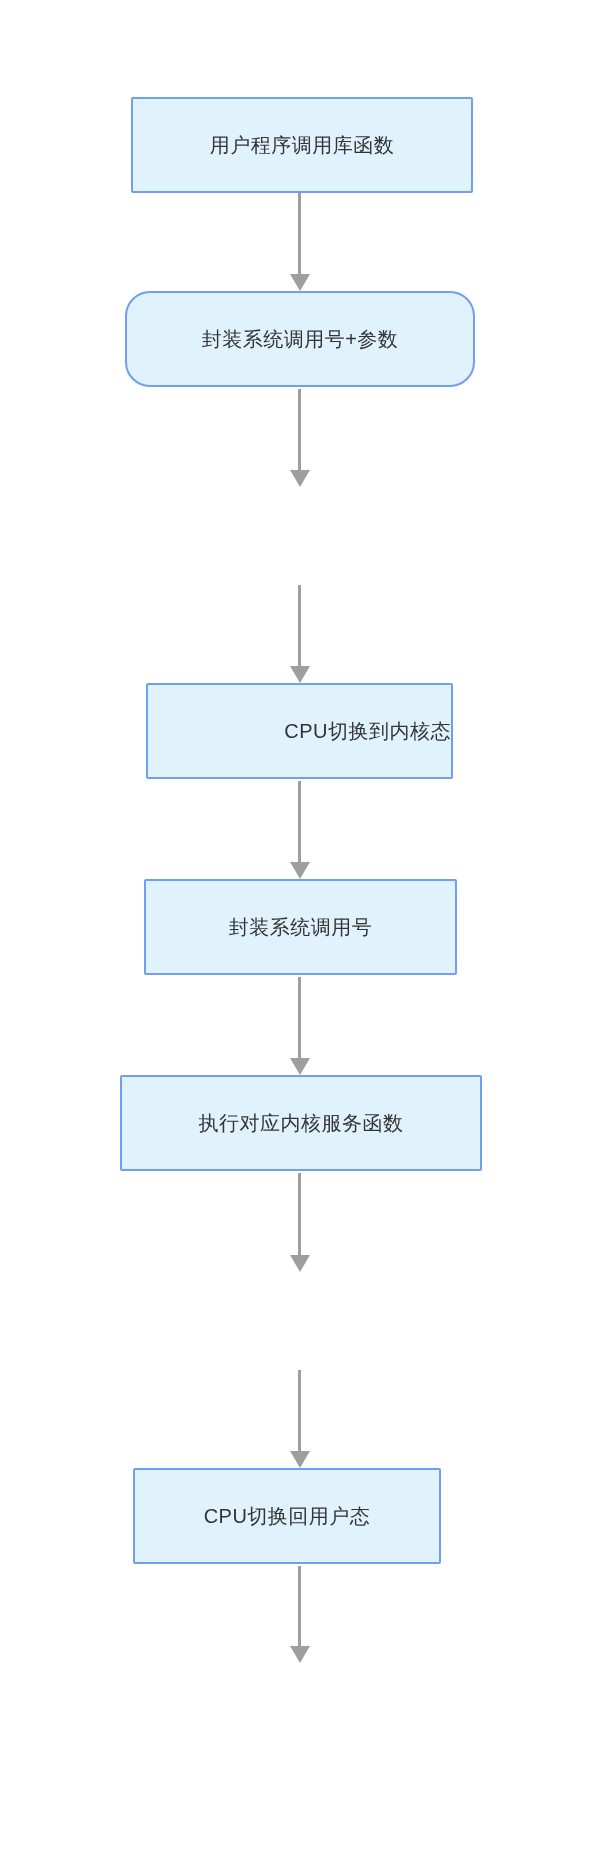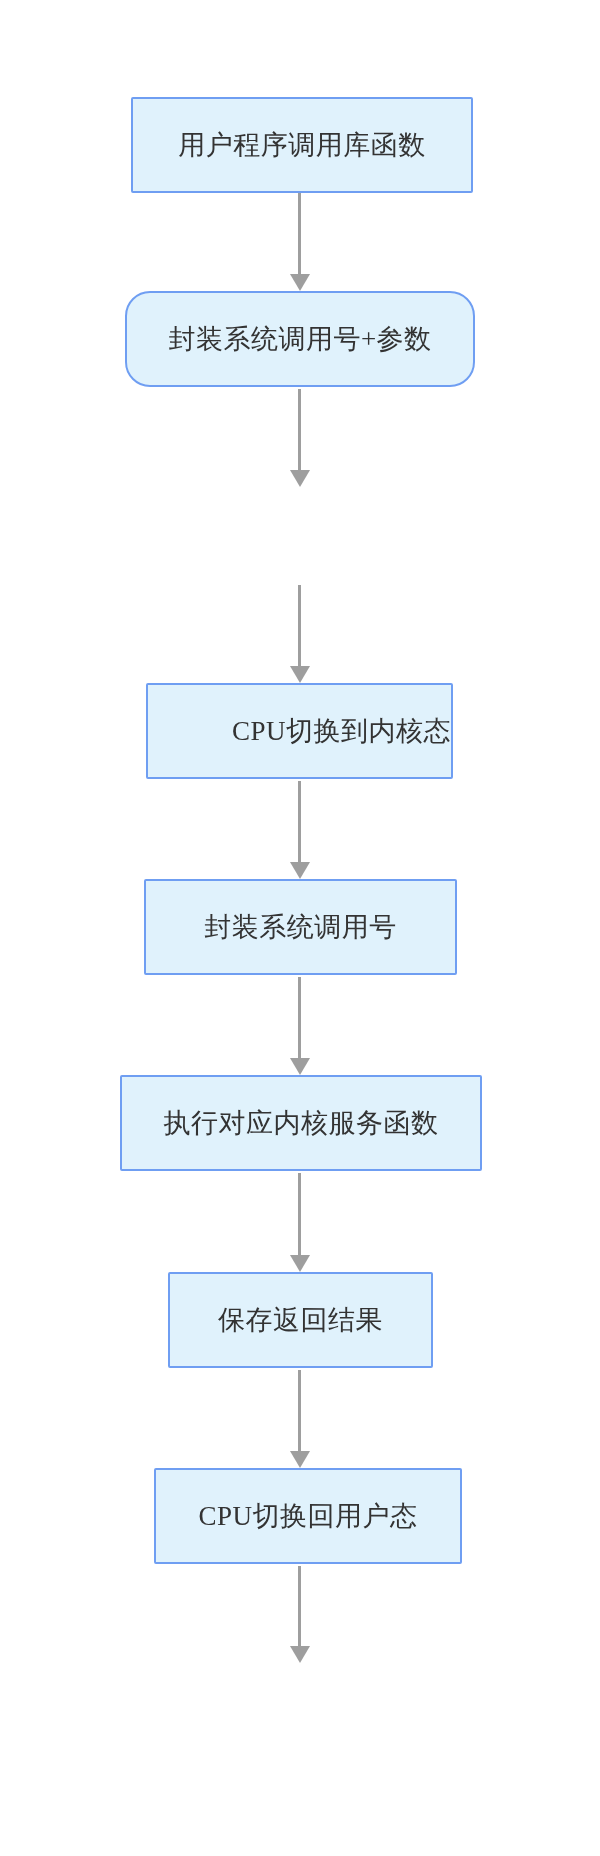--- a/index.html
+++ b/index.html
@@ -16,25 +16,24 @@
     height: 96px;
     box-sizing: border-box;
     display: flex;
     align-items: center;
     justify-content: center;
     background: var(--node-fill, #e0f2fc);
     border: 2px solid var(--node-border, #6f9ef2);
     border-radius: 2px;
   }
   .node-label {
-    font-size: 27px;
+    font-size: 20px;
     color: var(--text, #333333);
     letter-spacing: 0.5px;
     white-space: nowrap;
-    font-family: Liberation Serif, serif;
   }
   .arrow { position: absolute; left: 0; top: 0; width: 0; height: 0; }
   .shaft {
     position: absolute;
     left: 298px;
     width: 3px;
     background: var(--arrow, #9e9e9e);
   }
   .head {
     position: absolute;
@@ -94,30 +93,27 @@
 
   <div class="node" style="left:120px; top:1075px; width:362px;">
     <span class="node-label">执行对应内核服务函数</span>
   </div>
 
   <div class="arrow">
     <div class="shaft" style="top:1173px; height:82px;"></div>
     <div class="head" style="top:1255px;"></div>
   </div>
 
-  <div class="node" style="left:168px; top:1272px; width:265px;">
-    <span class="node-label">保存返回结果</span>
-  </div>
 
   <div class="arrow">
     <div class="shaft" style="top:1370px; height:81px;"></div>
     <div class="head" style="top:1451px;"></div>
   </div>
 
-  <div class="node" style="left:154px; top:1468px; width:308px;">
+  <div class="node" style="left:133px; top:1468px; width:308px;">
     <span class="node-label">CPU切换回用户态</span>
   </div>
 
   <div class="arrow">
     <div class="shaft" style="top:1566px; height:80px;"></div>
     <div class="head" style="top:1646px;"></div>
   </div>
 
 
 </div>

